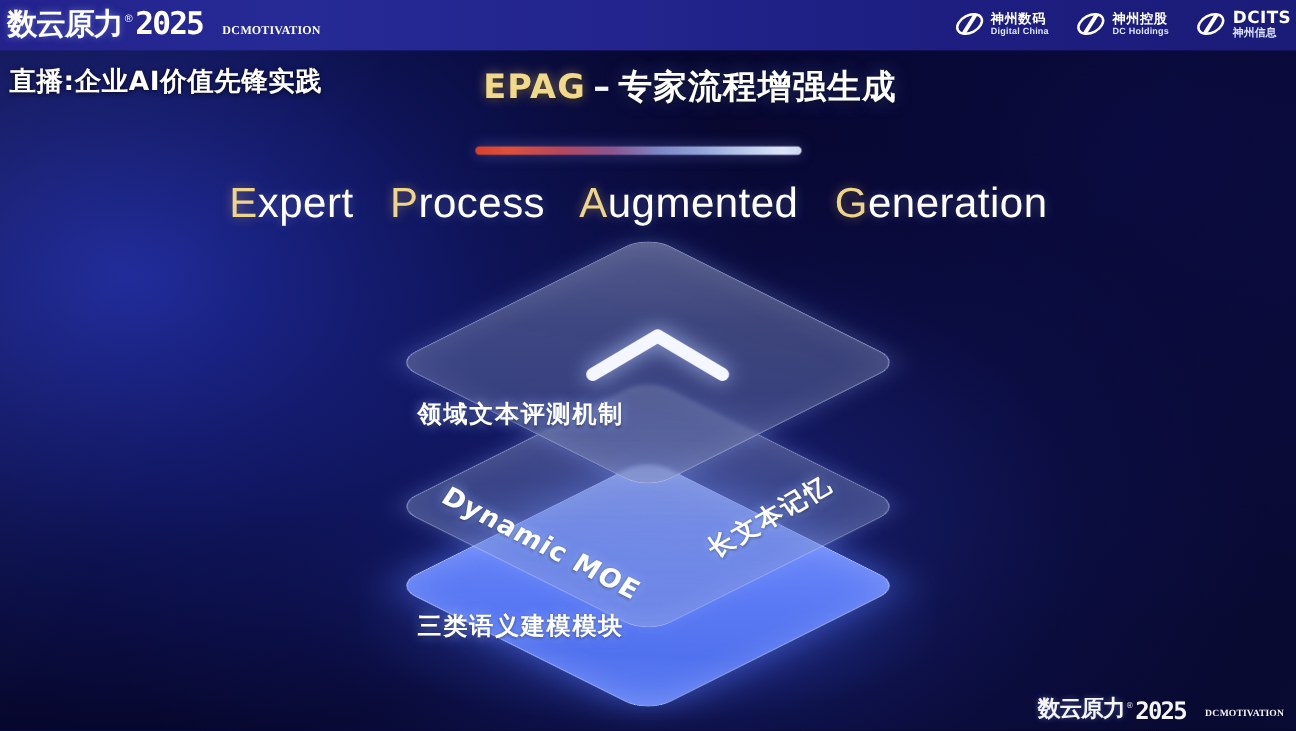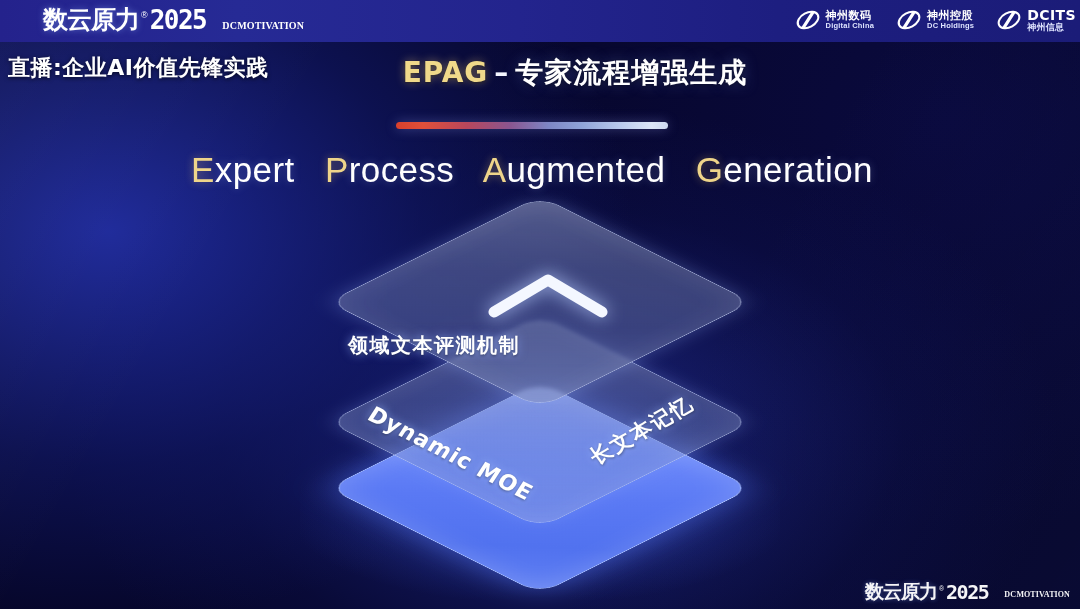--- a/index.html
+++ b/index.html
@@ -38,21 +38,20 @@
   .brand-logo{
     position:absolute; left:6px; top:6px;
     display:flex; align-items:flex-end; gap:2px;
     z-index:8; user-select:none;
   }
   .brand-cn{
     font-family:"DejaVu Sans", sans-serif;
     font-size:25px; font-weight:700; color:#ffffff;
     letter-spacing:-1px; line-height:1;
     text-shadow:0 0 6px rgba(150,180,255,.5);
-    margin-left:37px;
   }
   .brand-reg{ font-size:9px; color:#fff; vertical-align:top; position:relative; top:-12px; }
   .brand-year{
     font-family:"DejaVu Sans Mono", monospace;
     font-size:26px; font-weight:700; color:#ffffff; letter-spacing:-1.5px;
     line-height:1; position:relative; top:1px;
   }
   .brand-dc{
     display:flex; flex-direction:row; line-height:.95;
     margin-left:14px; position:relative; top:-2px;font-family:Liberation Serif, serif;
@@ -340,20 +339,21 @@
         <path d="M6 40 L60 8 L114 40" fill="none" stroke="#f4f7ff" stroke-width="11" stroke-linecap="round" stroke-linejoin="round"></path>
       </svg>
     </div>
 
     <div class="flat-label" id="label-top">领域文本评测机制</div>
 
     <div class="edge-label" id="label-moe">Dynamic MOE</div>
 
     <div class="edge-label" id="label-mem">长文本记忆</div>
 
+    <div class="flat-label" id="label-bot">三类语义建模模块</div>
 
   </div>
 
   <div class="watermark brand-logo" style="position:absolute;left:auto;top:auto;right:10px;bottom:8px;">
     <span class="brand-cn">数云原力</span>
     <span class="brand-reg">®</span>
     <span class="brand-year">2025</span>
     <span class="brand-dc">
       <span class="d1">DC</span>
       <span class="d2">MOTIVATION</span>

